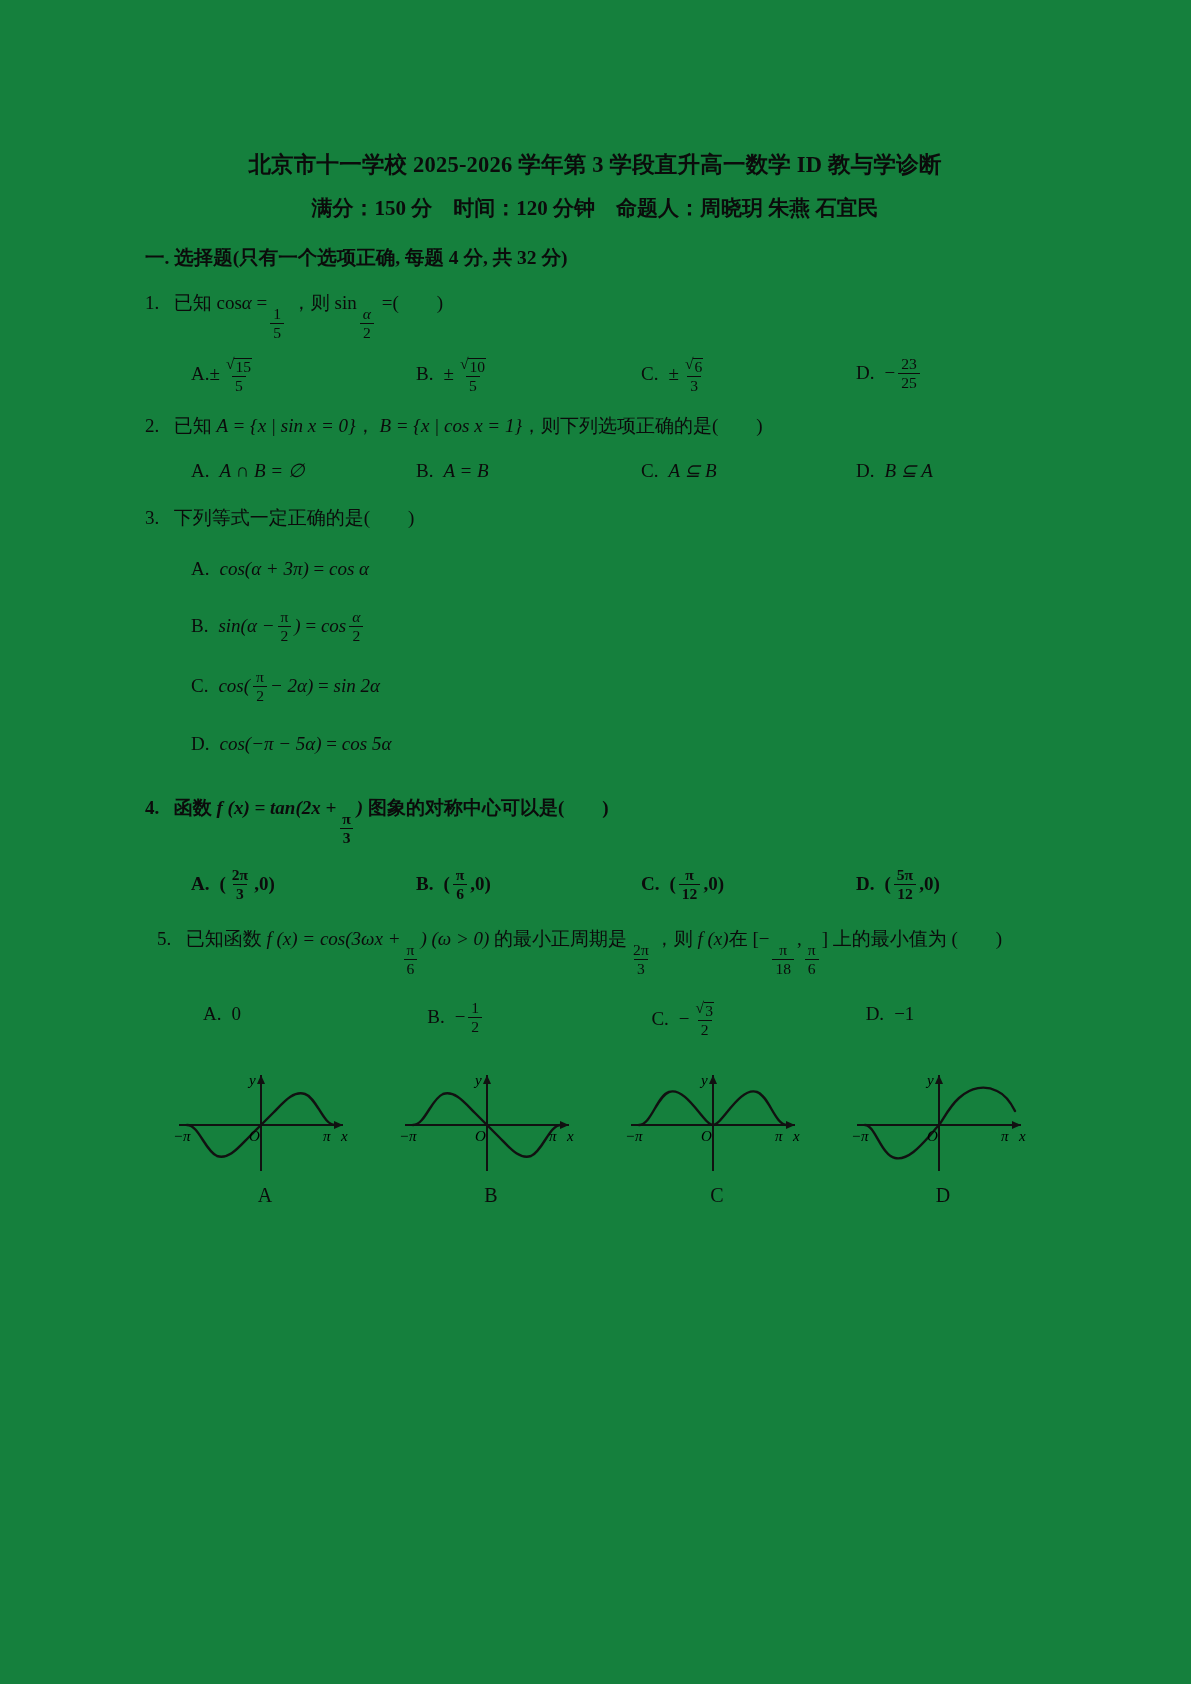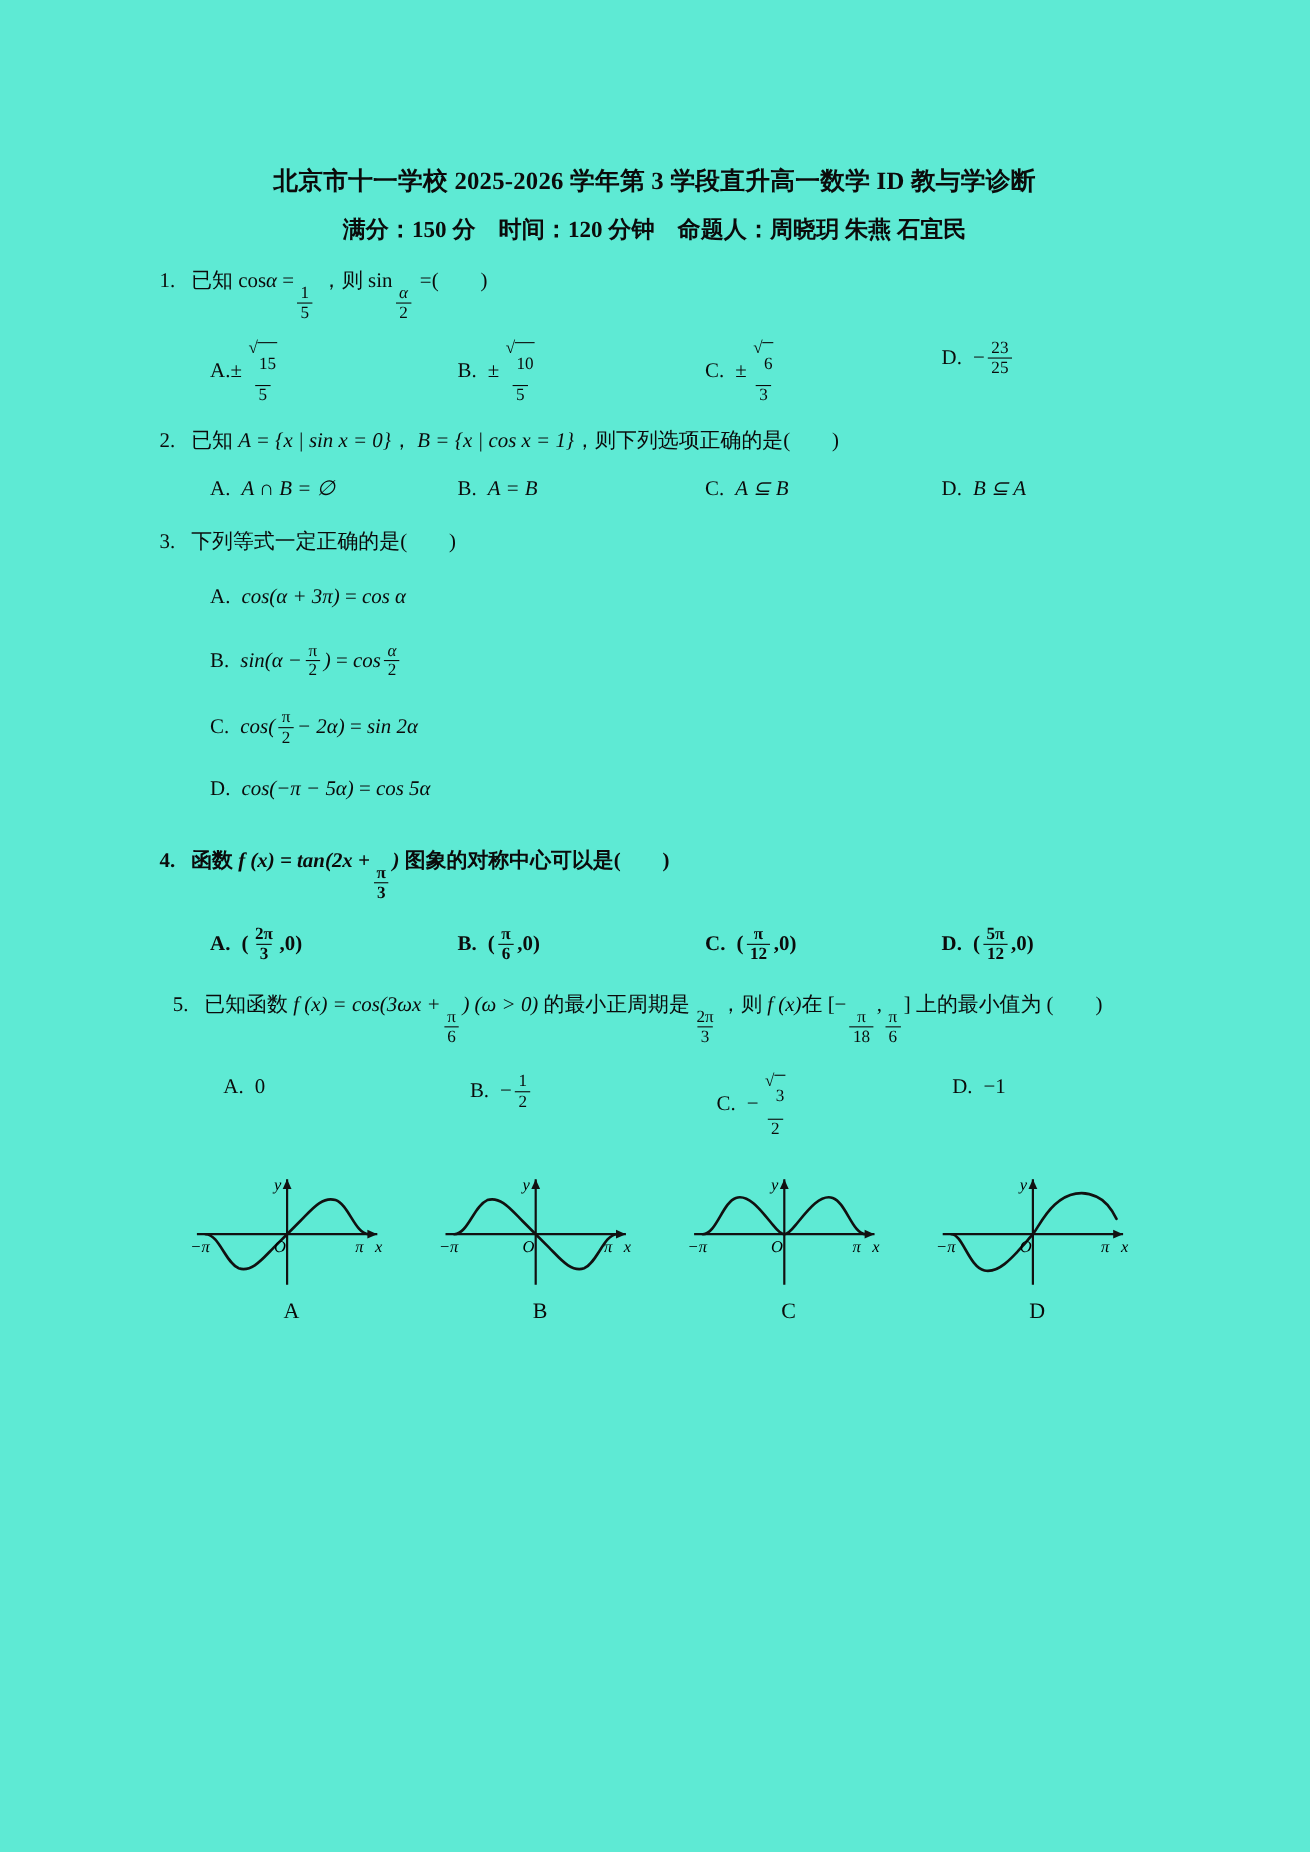--- a/index.html
+++ b/index.html
@@ -3,21 +3,21 @@
 <meta charset="utf-8">
 <style>
   html,body{margin:0;padding:0;background:#ffffff;}
   body{
     width:1191px;height:1684px;
     font-family:"Liberation Serif","DejaVu Serif",serif;
     color:#0b0b0b;
     position:relative;
     overflow:hidden;
   }
-  .page{position:absolute;left:0;top:0;width:1191px;height:1684px;background:#5eead4;}
+  .page{position:absolute;left:0;top:0;width:1191px;height:1684px;background:#15803d;}
   .sheet{position:absolute;left:145px;top:150px;width:900px;}
 
   
   .doc-title{
     font-size:22.5px;font-weight:bold;text-align:center;
     letter-spacing:.2px;line-height:1.35;white-space:nowrap;
   }
   .doc-subtitle{
     font-size:21px;font-weight:bold;text-align:center;
     margin-top:14px;line-height:1.35;white-space:nowrap;
@@ -43,21 +43,21 @@
   .mi{font-style:italic;font-family:"Liberation Serif",serif;}
   .mn{font-style:normal;}
   .frac{
     display:inline-flex;flex-direction:column;align-items:center;
     vertical-align:-0.52em;margin:0 3px;line-height:1;
   }
   .frac .num{font-size:.82em;padding:0 3px 1px;}
   .frac .den{font-size:.82em;border-top:1.3px solid #0b0b0b;padding:1px 3px 0;}
   .sqrt{display:inline-flex;align-items:stretch;}
   .sqrt .rad{font-size:1em;}
-  .sqrt .bar{border-top:1.3px solid #0b0b0b;padding:11px 1px;margin-top:2px;}
+  .sqrt .bar{border-top:1.3px solid #0b0b0b;padding:0 1px;margin-top:2px;}
   .pm{font-style:normal;}
   .sp{display:inline-block;width:10px;}
 
   
   .graphs{
     margin-top:20px;margin-left:20px;
     display:flex;justify-content:flex-start;gap:26px;
   }
   .gbox{width:200px;text-align:center;}
   .gbox svg{display:block;}
@@ -67,20 +67,21 @@
 </style>
 </head>
 <body>
 
 <div class="page">
  <div class="sheet">
 
   <div class="doc-title">北京市十一学校 2025-2026 学年第 3 学段直升高一数学 ID 教与学诊断</div>
   <div class="doc-subtitle">满分：150 分　时间：120 分钟　命题人：周晓玥 朱燕 石宜民</div>
 
+  <div class="section-head">一. 选择题(只有一个选项正确, 每题 4 分, 共 32 分)</div>
 
   <div class="q">
     <span class="q-stem">
       <span class="qnum">1.</span>
       <span>已知</span>
       <span class="mn">cos</span><span class="mi">α</span>
       <span class="mn">=</span><span class="frac">
             <span class="num">1</span>
             <span class="den">5</span>
           </span>

